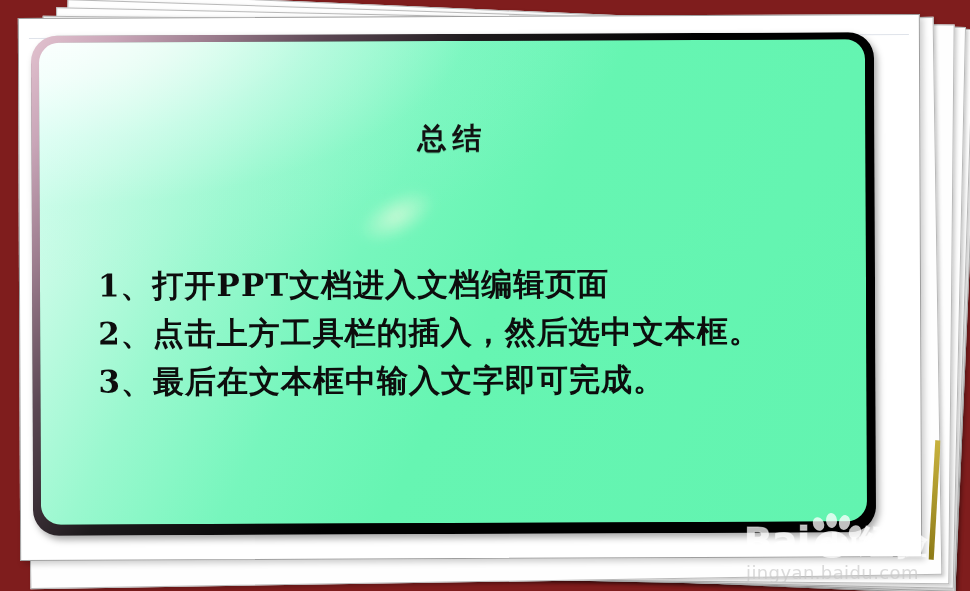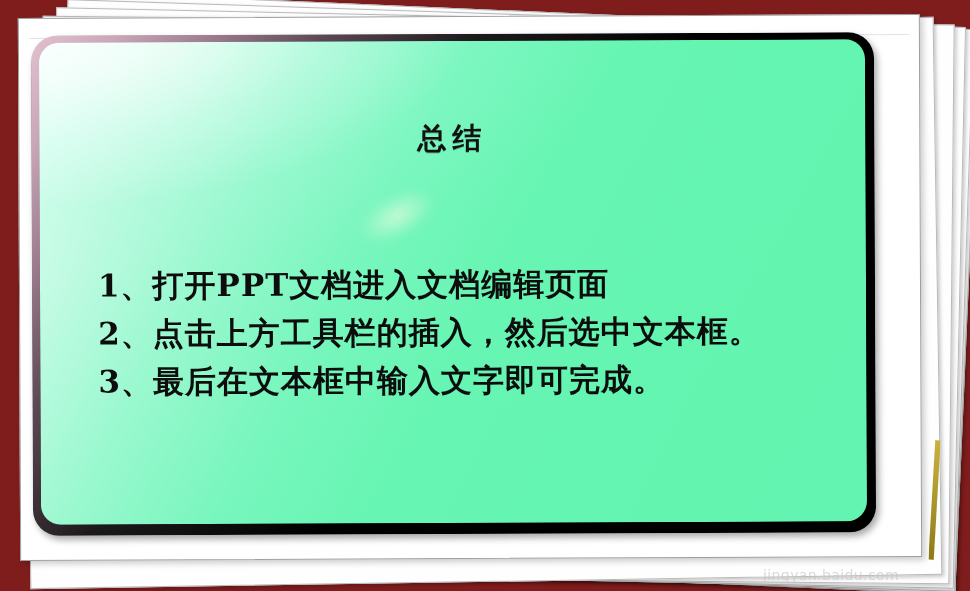--- a/index.html
+++ b/index.html
@@ -158,22 +158,22 @@
     font-family:"DejaVu Sans","Liberation Sans",sans-serif;
   }
   .wm-cn{
     font-size:34px;font-weight:700;line-height:1;
     color:rgba(255,255,255,.78);
     -webkit-text-stroke:1px rgba(255,255,255,.50);
     margin-left:4px;
     font-family:"DejaVu Sans","Liberation Sans",sans-serif;
   }
   .wm-url{
-    position:absolute;left:19px;bottom:2px;
-    font-size:14px;
+    position:absolute;left:2px;bottom:2px;
+    font-size:18px;
     color:rgba(200,200,200,.72);
     font-family:"DejaVu Sans","Liberation Sans",sans-serif;
     letter-spacing:.4px;
   }
 </style>
 </head>
 <body>
 
 <div id="stage">
 
@@ -201,16 +201,28 @@
           <div class="body-line">1、打开PPT文档进入文档编辑页面</div>
           <div class="body-line">2、点击上方工具栏的插入，然后选中文本框。</div>
           <div class="body-line">3、最后在文本框中输入文字即可完成。</div>
         </div>
 
       </div>
     </div>
   </div>
 
   <div class="watermark">
+    <div class="wm-logo">
+      <span class="wm-bai">Bai</span>
+      <span class="wm-paw">
+        <i class="pad p1"></i>
+          <i class="pad p2"></i>
+          <i class="pad p3"></i>
+          <i class="pad p4"></i>
+        <i class="pad big"></i>
+        <span class="wm-du">du</span>
+      </span>
+      <span class="wm-cn">经验</span>
+    </div>
     <div class="wm-url">jingyan.baidu.com</div>
   </div>
 
 </div>
 
 </body></html>

